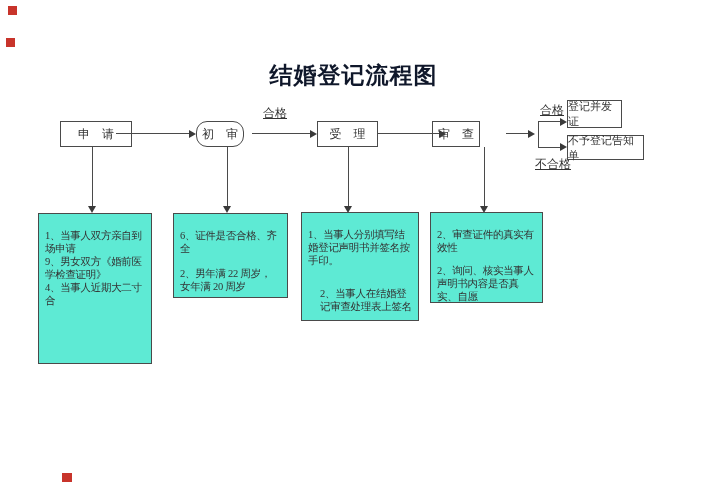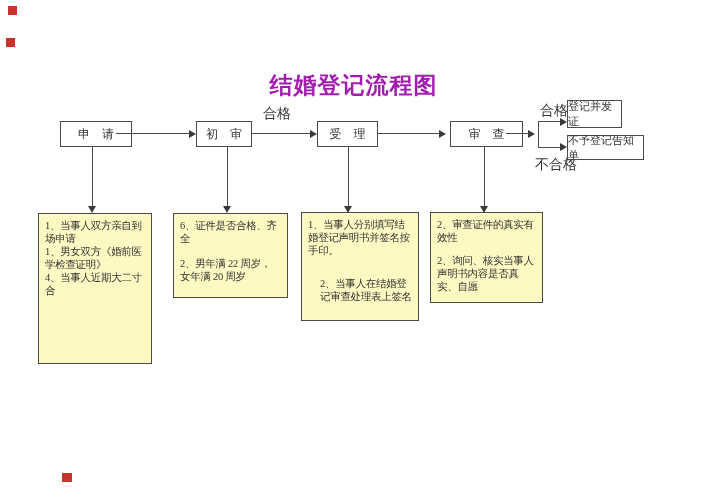--- a/index.html
+++ b/index.html
@@ -1,22 +1,22 @@
 <!DOCTYPE html>
 <html><head>
 <meta charset="utf-8">
 <style>
   html,body{margin:0;padding:0;background:#ffffff;}
   .canvas{
     position:relative;width:707px;height:500px;background:#ffffff;overflow:hidden;
     font-family:"Liberation Serif","DejaVu Serif",serif;color:#333;
   }
   .title{
-    position:absolute;left:0;top:70px;width:707px;text-align:center;
-    font-size:23px;font-weight:bold;letter-spacing:1px;color:#a21caf;margin:0;
+    position:absolute;left:0;top:60px;width:707px;text-align:center;
+    font-size:23px;font-weight:bold;letter-spacing:1px;color:#0f172a;margin:0;
   }
   .node{
     position:absolute;border:1px solid #4a4a4a;background:#fff;box-sizing:border-box;
     display:flex;align-items:center;justify-content:center;
     font-size:12px;color:#333;
   }
   .outcome{
     position:absolute;border:1px solid #4a4a4a;background:#fff;box-sizing:border-box;
     display:flex;align-items:center;justify-content:center;font-size:11px;color:#333;
   }
@@ -25,24 +25,24 @@
   .ah-right{
     position:absolute;width:0;height:0;
     border-top:4px solid transparent;border-bottom:4px solid transparent;
     border-left:7px solid #3a3a3a;
   }
   .ah-down{
     position:absolute;width:0;height:0;
     border-left:4px solid transparent;border-right:4px solid transparent;
     border-top:7px solid #3a3a3a;
   }
-  .edge-label{position:absolute;font-size:14px;color:#333;white-space:nowrap;}
+  .edge-label{position:absolute;font-size:12px;color:#333;white-space:nowrap;text-decoration:underline;}
   .detail{
-    position:absolute;border:1px solid #4a4a4a;background:#fef9c3;box-sizing:border-box;
-    padding:5px 6px;font-size:10.5px;line-height:13px;letter-spacing:-0.3px;
+    position:absolute;border:1px solid #4a4a4a;background:#5eead4;box-sizing:border-box;
+    padding:15px 6px;font-size:10.5px;line-height:13px;letter-spacing:-0.3px;
     color:#333;overflow:hidden;
   }
   .detail p{margin:0;}
   .detail.gap-sm p + p{margin-top:12px;}
   .detail.gap-md p + p{margin-top:20px;margin-left:12px;}
   .detail.gap-lg p + p{margin-top:10px;}
   .red-mark{position:absolute;background:#c8342b;}
 </style>
 </head>
 <body>
@@ -51,27 +51,27 @@
 
   <div class="red-mark" style="left:8px;top:6px;width:9px;height:9px;"></div>
   <div class="red-mark" style="left:6px;top:38px;width:9px;height:9px;"></div>
   <div class="red-mark" style="left:62px;top:473px;width:10px;height:9px;"></div>
 
   <h1 class="title">结婚登记流程图</h1>
 
   <div class="node" style="left:60px;top:121px;width:72px;height:26px;">
     <span>申　请</span>
   </div>
-  <div class="node" style="left:196px;top:121px;width:56px;height:26px;">
+  <div class="node" style="left:196px;top:121px;width:48px;height:26px;border-radius:11px;">
     <span>初　审</span>
   </div>
   <div class="node" style="left:317px;top:121px;width:61px;height:26px;text-align:center;">
     <span>受　理</span>
   </div>
-  <div class="node" style="left:450px;top:121px;width:73px;height:26px;">
+  <div class="node" style="left:432px;top:121px;width:48px;height:26px;">
     <span>审　查</span>
   </div>
 
   <div class="hline" style="left:116px;top:133px;width:74px;"></div>
   <div class="ah-right" style="left:189px;top:130px;"></div>
 
   <div class="hline" style="left:252px;top:133px;width:58px;"></div>
   <div class="ah-right" style="left:310px;top:130px;"></div>
 
   <div class="hline" style="left:378px;top:133px;width:61px;"></div>
@@ -105,21 +105,21 @@
   <div class="ah-down" style="left:223px;top:206px;"></div>
 
   <div class="vline" style="left:348px;top:147px;height:59px;"></div>
   <div class="ah-down" style="left:344px;top:206px;"></div>
 
   <div class="vline" style="left:484px;top:147px;height:59px;"></div>
   <div class="ah-down" style="left:480px;top:206px;"></div>
 
   <div class="detail" style="left:38px;top:213px;width:114px;height:151px;">
     <p>1、当事人双方亲自到场申请</p>
-    <p>1、男女双方《婚前医学检查证明》</p>
+    <p>9、男女双方《婚前医学检查证明》</p>
     <p>4、当事人近期大二寸合</p>
   </div>
 
   <div class="detail gap-sm" style="left:173px;top:213px;width:115px;height:85px;">
     <p>6、证件是否合格、齐全</p>
     <p>2、男年满 22 周岁，女年满 20 周岁</p>
   </div>
 
   <div class="detail gap-md" style="left:301px;top:212px;width:118px;height:109px;">
     <p>1、当事人分别填写结婚登记声明书并签名按手印。</p>

